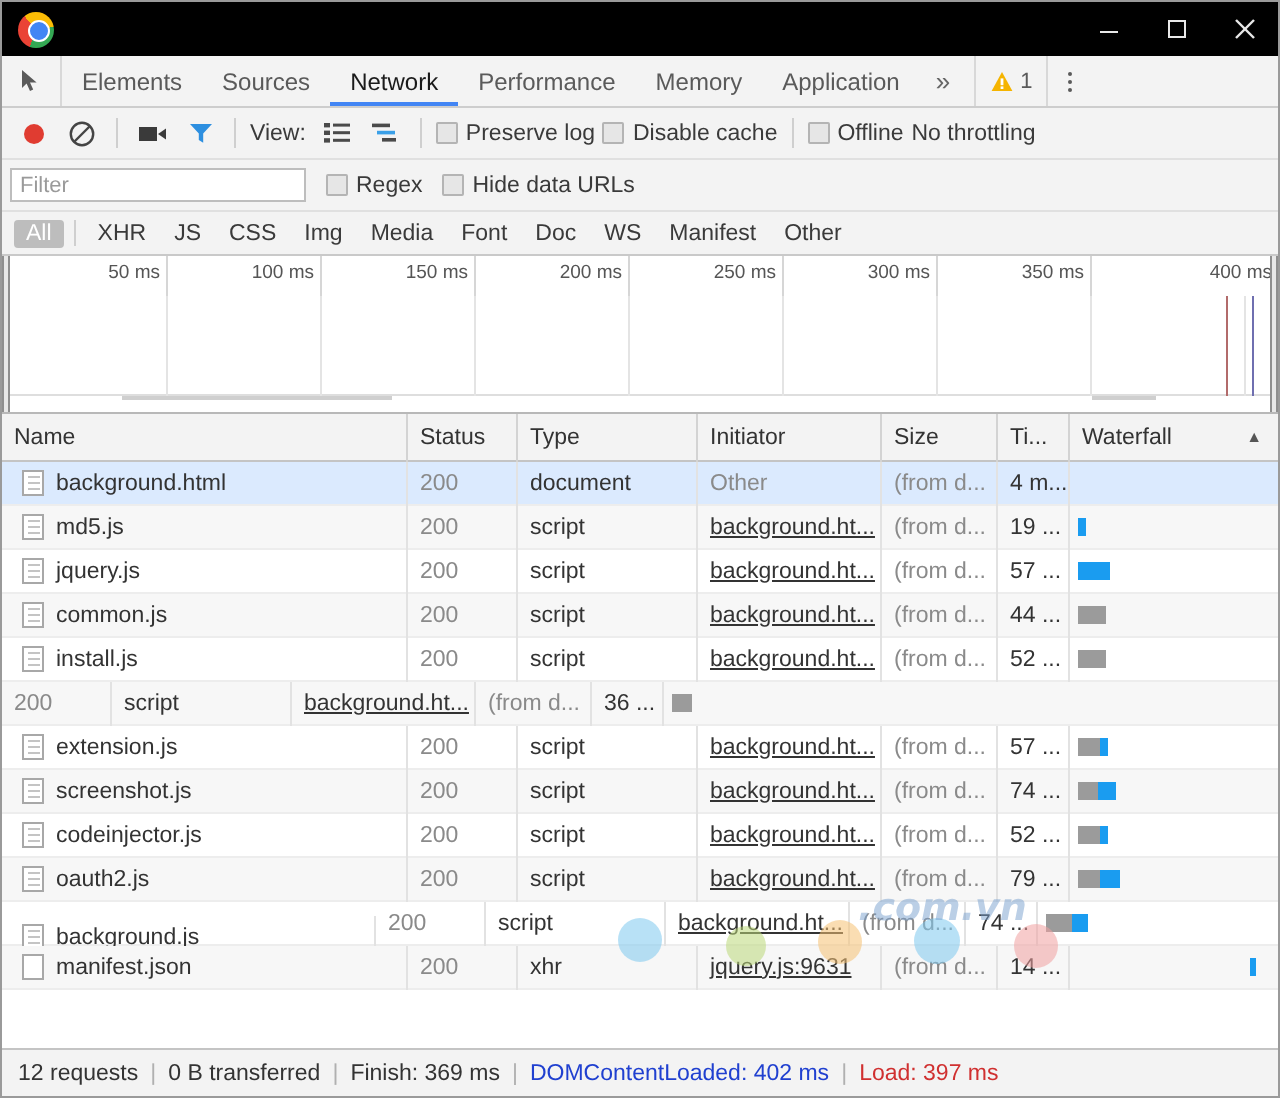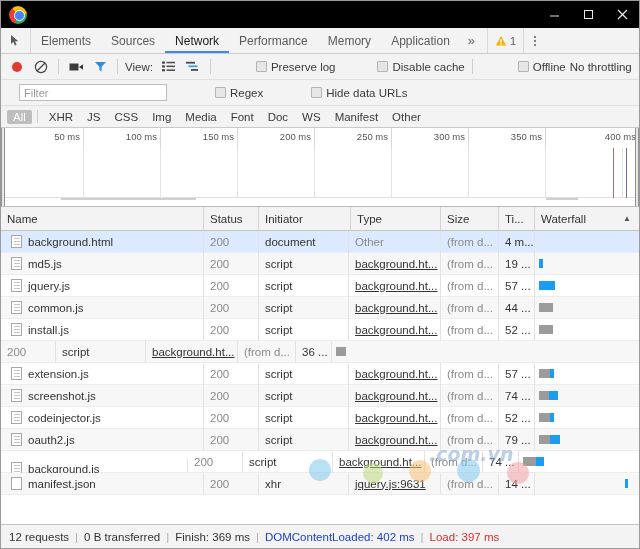--- a/index.html
+++ b/index.html
@@ -74,28 +74,28 @@
     padding: 0 6px; font-size: 11.5px; color: #333;
   }
   .tb-icon { width: 20px; height: 20px; display: flex; align-items: center; justify-content: center; }
   .rec-dot { width: 10px; height: 10px; border-radius: 50%; background: #e03c31; }
   .sep { width: 1px; height: 15px; background: #cfcfcf; margin: 0 3px; }
   .view-label { color: #3a3a3a; margin-right: 2px; }
   .cbx {
     width: 11px; height: 11px; border: 1px solid #b4b4b4;
     background: #e6e6e6; border-radius: 1px; display: inline-block;
   }
-  .cb-item { display: flex; align-items: center; gap: 4px; color: #3a3a3a; white-space: nowrap; margin-left: 38px; }
+  .cb-item { display: flex; align-items: center; gap: 4px; color: #3a3a3a; white-space: nowrap; }
   .throttle { color: #3a3a3a; white-space: nowrap; }
 
   
   .filterbar {
     flex: 0 0 26px; height: 26px; background: #f3f3f3;
     border-bottom: 1px solid #e0e0e0;
-    display: flex; align-items: center; gap: 10px; padding: 0 18px;
+    display: flex; align-items: center; gap: 10px; padding: 0 4px;
     font-size: 11.5px; color: #333;
   }
   .filter-input {
     width: 148px; height: 17px; border: 1px solid #bdbdbd; background: #fff;
     font-size: 11px; padding: 0 4px; color: #333;
     font-family: "Liberation Sans", sans-serif;
   }
   .filter-input::placeholder { color: #9a9a9a; }
 
   
@@ -398,25 +398,25 @@
   </div>
 
   <div class="table-wrap">
     <div class="thead" id="thead">
         <div class="th" style="width: 203px;">
           <span>Name</span>
         </div>
         <div class="th" style="width: 55px;">
           <span>Status</span>
         </div>
+        <div class="th" style="width: 90px;">
+          <span>Type</span>
+        </div>
         <div class="th" style="width: 92px;">
           <span>Initiator</span>
-        </div>
-        <div class="th" style="width: 90px;">
-          <span>Type</span>
         </div>
         <div class="th" style="width: 58px;">
           <span>Size</span>
         </div>
         <div class="th" style="width: 36px;">
           <span>Ti...</span>
         </div>
         <div class="th last">
           <span>Waterfall</span>
           <span class="sort-arrow">▲</span>

